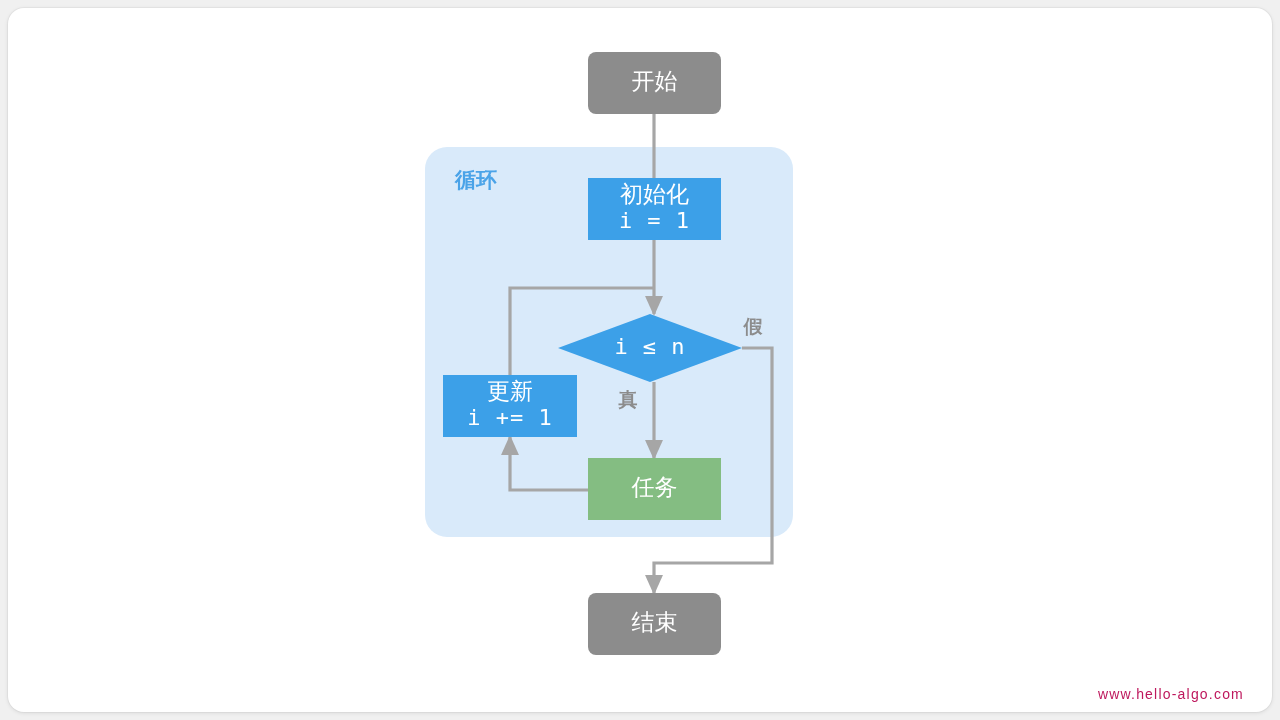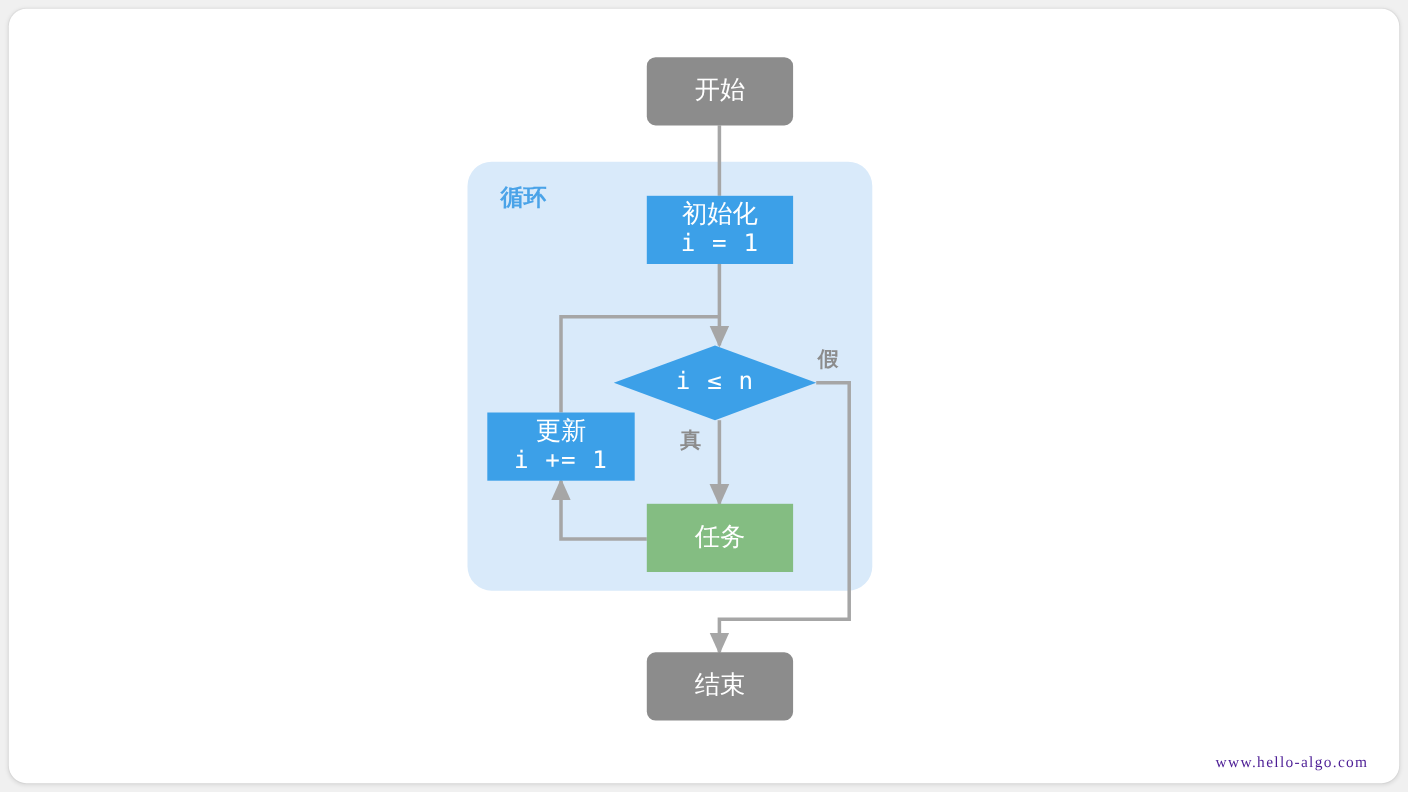--- a/index.html
+++ b/index.html
@@ -68,22 +68,22 @@
     font-size: 21px;
     font-weight: bold;
     font-family: "Liberation Sans", "DejaVu Sans", sans-serif;
     text-anchor: middle;
     dominant-baseline: middle;
   }
   .watermark {
     position: absolute;
     right: 36px;
     bottom: 18px;
-    color: #4c1d95;
-    font-family: Liberation Serif, serif;
+    color: #be185d;
+    font-family: Liberation Sans, sans-serif;
     font-size: 14px;
     letter-spacing: 1.2px;
     user-select: none;
   }
 </style>
 </head>
 <body>
 
 <div id="page">
   <div id="card"></div>

